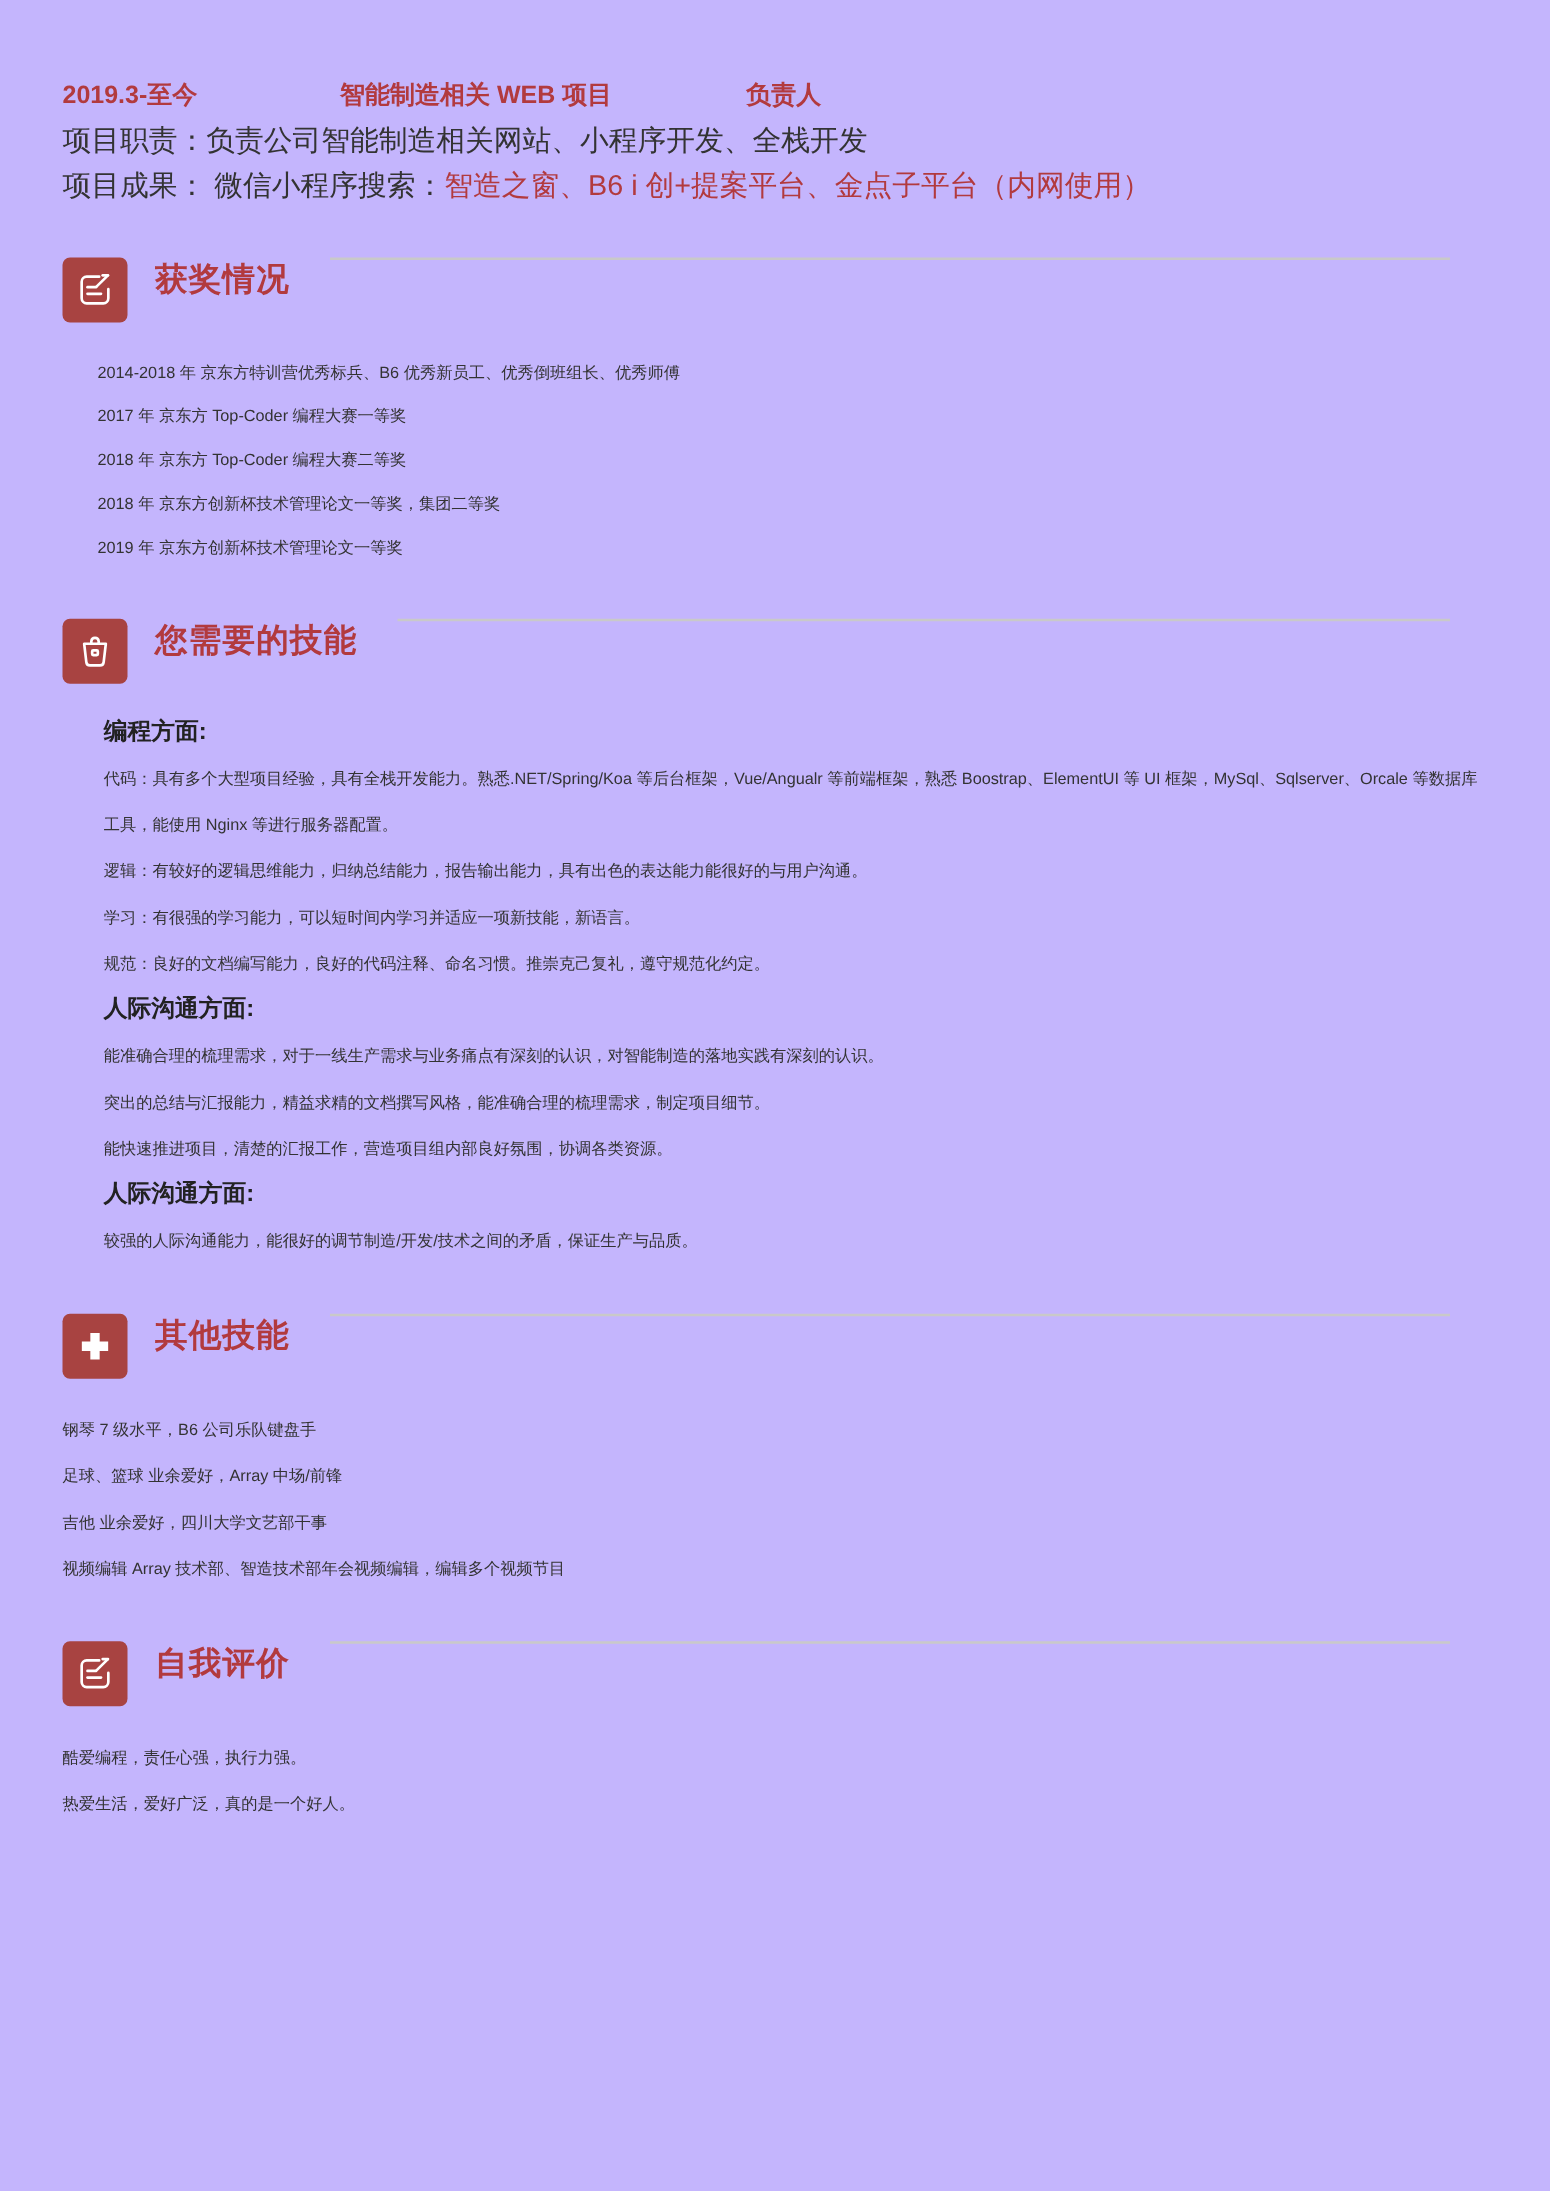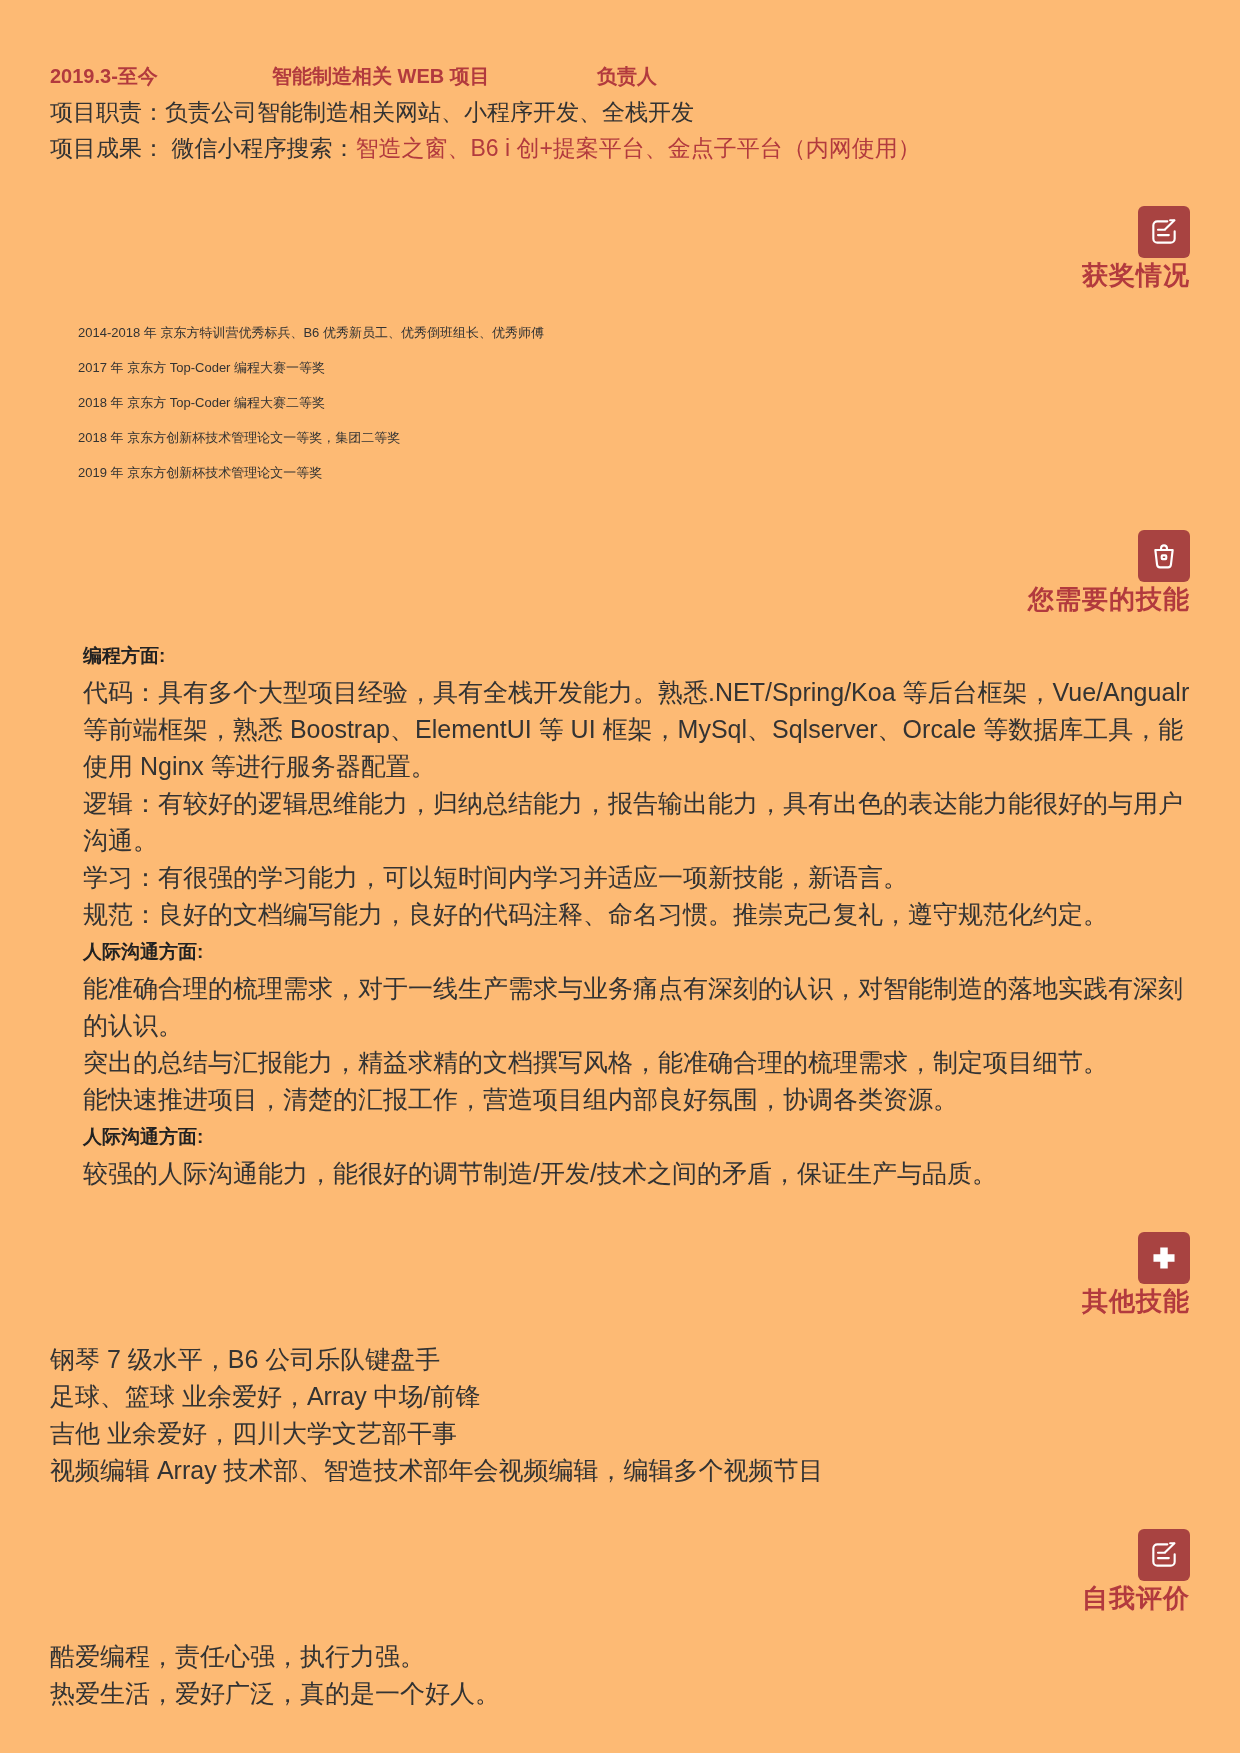--- a/index.html
+++ b/index.html
@@ -1,43 +1,43 @@
 <!DOCTYPE html>
 <html><head>
 <meta charset="utf-8">
 <style>
   * { margin:0; padding:0; box-sizing:border-box; }
   html,body { background:#ffffff; }
   .page {
-    width:1240px; height:1753px; background:#fdba74;
+    width:1240px; height:1753px; background:#c4b5fd;
     padding:58px 50px 0 50px;
     font-family:"Liberation Sans","DejaVu Sans",sans-serif;
     color:#333333; overflow:hidden;
   }
 
   
   .project-row { display:flex; font-size:20px; font-weight:bold; color:#B23A3E; line-height:36px; }
   .project-row .col-period { width:222px; }
   .project-row .col-name   { width:325px; }
   .project-line { font-size:23px; line-height:36px; color:#333; }
   .red-inline { color:#B23A3E; }
 
   
-  .sec-head { display:flex; align-items:flex-end; margin-top:40px; margin-bottom:22px;flex-direction:column; }
+  .sec-head { display:flex; align-items:flex-start; margin-top:40px; margin-bottom:22px; }
   .icon-box {
     width:52px; height:52px; border-radius:6px; background:#A84341;
     display:flex; align-items:center; justify-content:center; flex:0 0 52px;
   }
   .icon-box svg { width:32px; height:32px; display:block; }
   .sec-title { font-size:26px; font-weight:bold; color:#B23A3E; margin-left:22px; letter-spacing:1px; white-space:nowrap; }
   .rule { flex:1; height:2px; background:#c9c9c9; margin-left:32px; margin-right:30px; }
 
   
   .body-line { font-size:13px; line-height:35px; color:#333;margin-left:28px; }
-  .para { font-size:25px; line-height:37px; color:#333; max-width:1145px; }
+  .para { font-size:13px; line-height:37px; color:#333; max-width:1145px; }
   .group-head { font-size:19px; line-height:37px; font-weight:bold; color:#222; }
   .awards .body-line { line-height:35px; }
   .skills-body { margin-top:-2px;margin-left:33px; }
 </style>
 </head>
 <body>
 
 <div class="page">
 
   <section>

